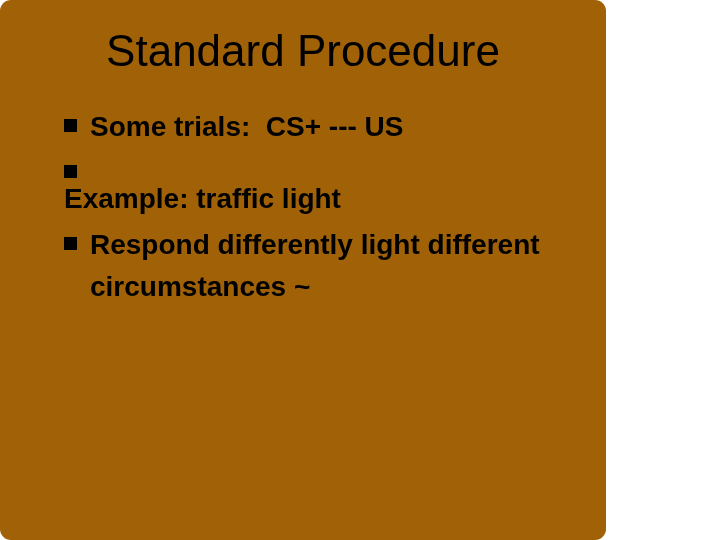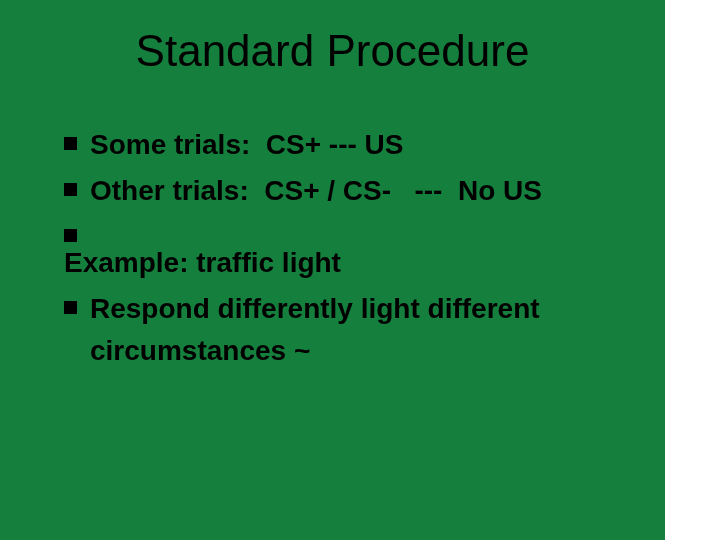--- a/index.html
+++ b/index.html
@@ -2,42 +2,43 @@
 <html><head>
 <meta charset="utf-8">
 <style>
   html, body {
     margin: 0;
     padding: 0;
     background: #ffffff;
   }
   .slide {
     position: relative;
-    width: 665px;
+    width: 606px;
     height: 540px;
-    background: #15803d;
+    background: #a16207;
     color: #000000;
     font-family: "Liberation Sans", sans-serif;
     overflow: hidden;
+    border-radius: 11px;
   }
   .slide-title {
     position: absolute;
     top: 25px;
     left: 0;
     width: 100%;
     text-align: center;
     font-size: 44px;
     font-weight: 400;
     line-height: 1.2;
     letter-spacing: 0px;
     margin: 0;
   }
   .bullet-list {
     position: absolute;
-    top: 124px;
+    top: 106px;
     left: 0;
     right: 28px;
     margin: 0;
     padding: 0 0 0 64px;
     list-style: none;
   }
   .bullet-item {
     display: flex;
     align-items: flex-start;
     margin: 0 0 4px 0;
@@ -77,24 +78,20 @@
 <body>
 
 <div class="slide">
   <h1 class="slide-title">Standard Procedure</h1>
 
   <ul class="bullet-list">
     <li class="bullet-item level-1">
       <span class="square-bullet"></span>
       <span class="bullet-text">Some trials:  CS+ --- US</span>
     </li>
-    <li class="bullet-item level-1">
-      <span class="square-bullet"></span>
-      <span class="bullet-text">Other trials:  CS+ / CS-   ---  No US</span>
-    </li>
     <li class="bullet-item level-1 gap-before">
       <span class="square-bullet"></span>
       <span class="bullet-text">Example: traffic light</span>
     </li>
     <li class="bullet-item level-1">
       <span class="square-bullet"></span>
       <span class="bullet-text">Respond differently light different circumstances ~</span>
     </li>
   </ul>
 </div>

